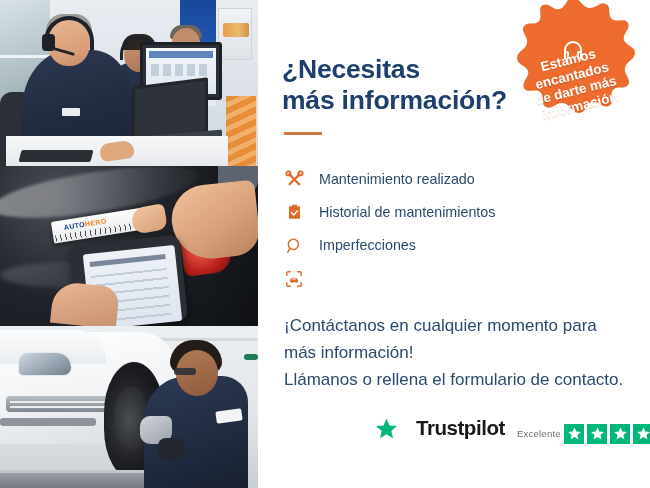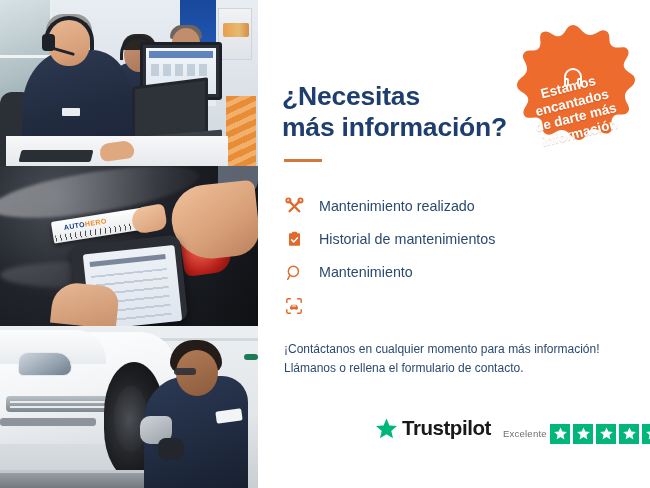--- a/index.html
+++ b/index.html
@@ -377,21 +377,20 @@
     position: absolute; right: 0; top: 28px; width: 14px; height: 6px;
     background: #1f7a56; border-radius: 3px;
   }
 
   
   .content {
     position: relative;
     flex: 1 1 auto;
     padding: 54px 24px 0 24px;
     background: #ffffff;
-    margin-top: 27px;
   }
   .headline {
     color: #1d3e6e;
     font-size: 26.5px;
     line-height: 1.17;
     font-weight: 700;
     letter-spacing: -.2px;
     white-space: pre-line;
     max-width: 250px;
   }
@@ -444,34 +443,34 @@
   }
   .f-label {
     color: #2a4a70;
     font-size: 14.3px;
     line-height: 1.2;
   }
 
   .footnote {
     margin: 18px 0 0 2px;
     color: #2a4a70;
-    font-size: 12px;
+    font-size: 17px;
     line-height: 1.58;
     white-space: pre-line;
   }
 
   
   .trust {
     position: absolute;
     left: 117px; bottom: 44px;
     display: flex;
     align-items: flex-end;
     gap: 12px;
   }
-  .tp-logo { display: flex; align-items: center; gap: 4px; padding-bottom: 4px; }
+  .tp-logo { display: flex; align-items: center; gap: 18px; padding-bottom: 4px; }
   .tp-name {
     color: #191919;
     font-size: 20.5px;
     font-weight: 700;
     letter-spacing: -.45px;
   }
   .tp-right { display: flex; flex-direction: row; align-items: flex-start; gap: 3px; }
   .tp-excelente {
     color: #6f6f6f; font-size: 9.6px; letter-spacing: .2px;
     align-self: center;
@@ -640,21 +639,21 @@
         <span class="f-label">Historial de mantenimientos</span>
       </li>
 
       <li class="feature">
         <span class="f-icon">
           <svg viewBox="0 0 20 20" width="18" height="18" fill="none" stroke="#df6a2c" stroke-width="1.6" stroke-linecap="round">
             <circle cx="9.3" cy="8.2" r="5.6"></circle>
             <path d="M5.4 12.6L3 17"></path>
           </svg>
         </span>
-        <span class="f-label">Mantenimiento</span>
+        <span class="f-label">Imperfecciones</span>
       </li>
 
       <li class="feature">
         <span class="f-icon">
           <svg viewBox="0 0 20 20" width="18" height="18">
             <g fill="none" stroke="#df6a2c" stroke-width="1.6" stroke-linecap="round">
               <path d="M2 6V3.4A1.4 1.4 0 0 1 3.4 2H6"></path>
               <path d="M14 2h2.6A1.4 1.4 0 0 1 18 3.4V6"></path>
               <path d="M18 14v2.6a1.4 1.4 0 0 1-1.4 1.4H14"></path>
               <path d="M6 18H3.4A1.4 1.4 0 0 1 2 16.6V14"></path>

